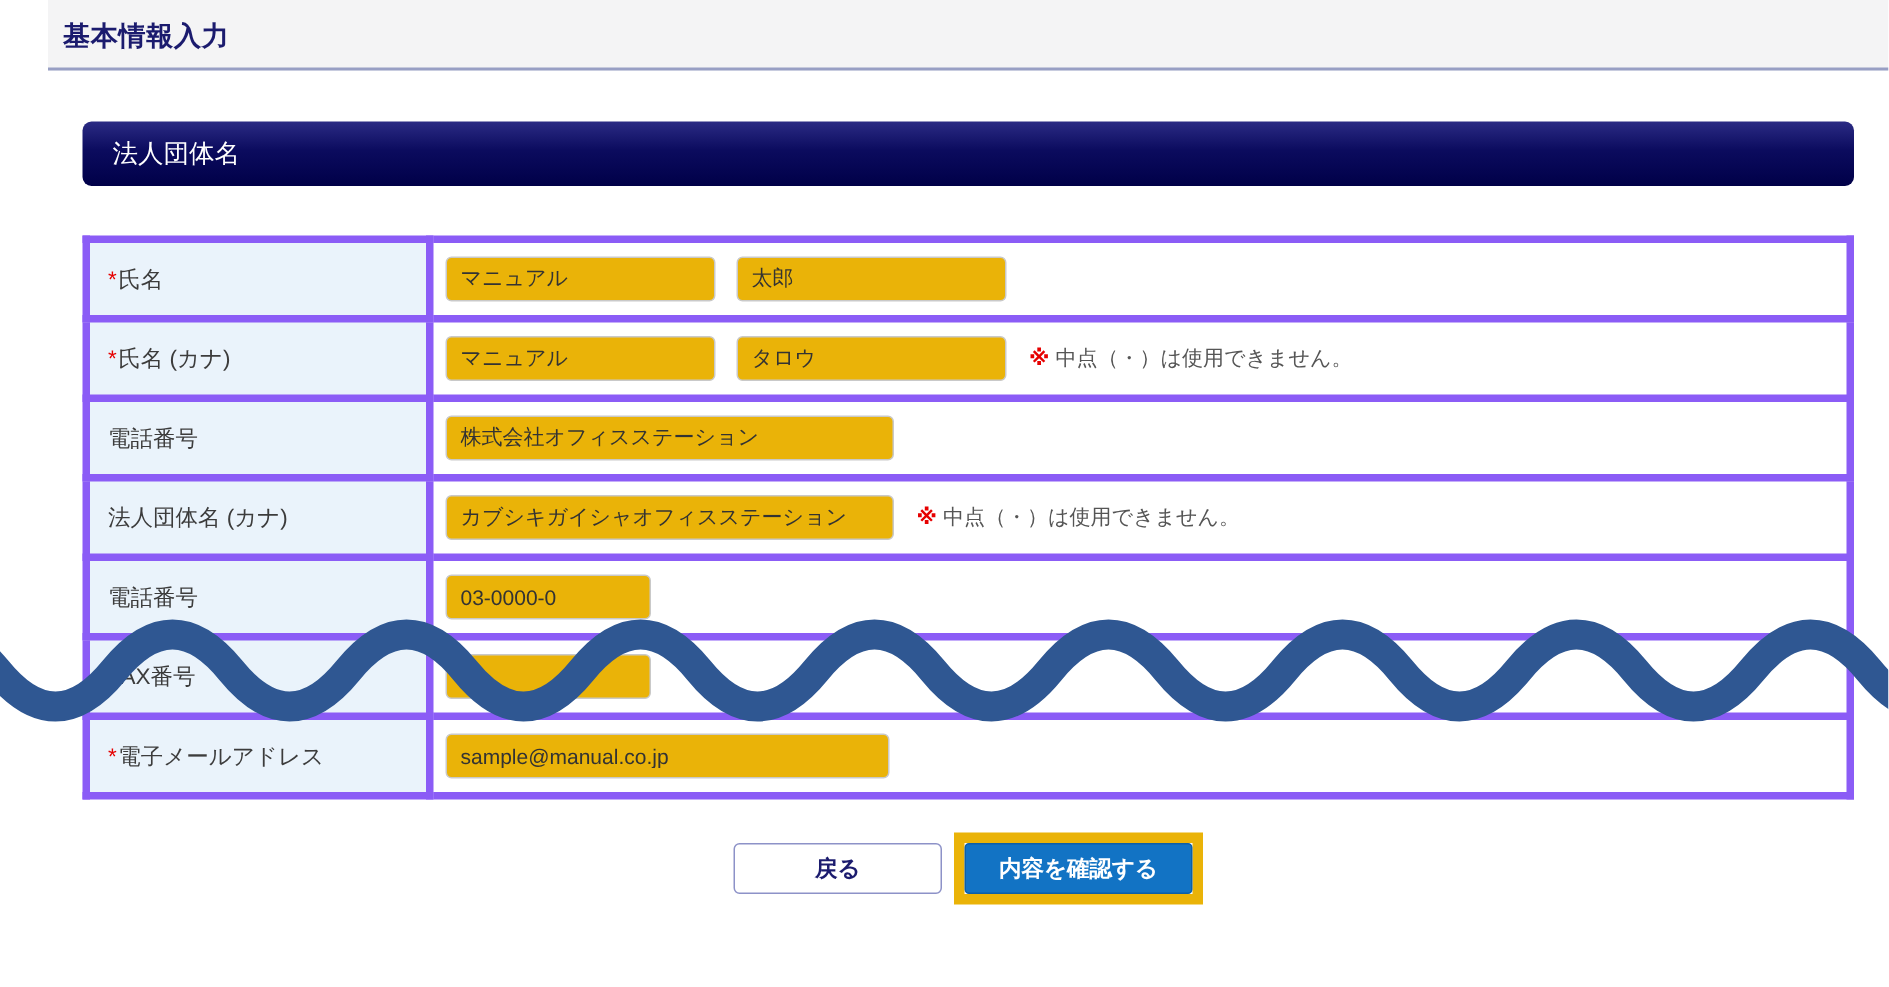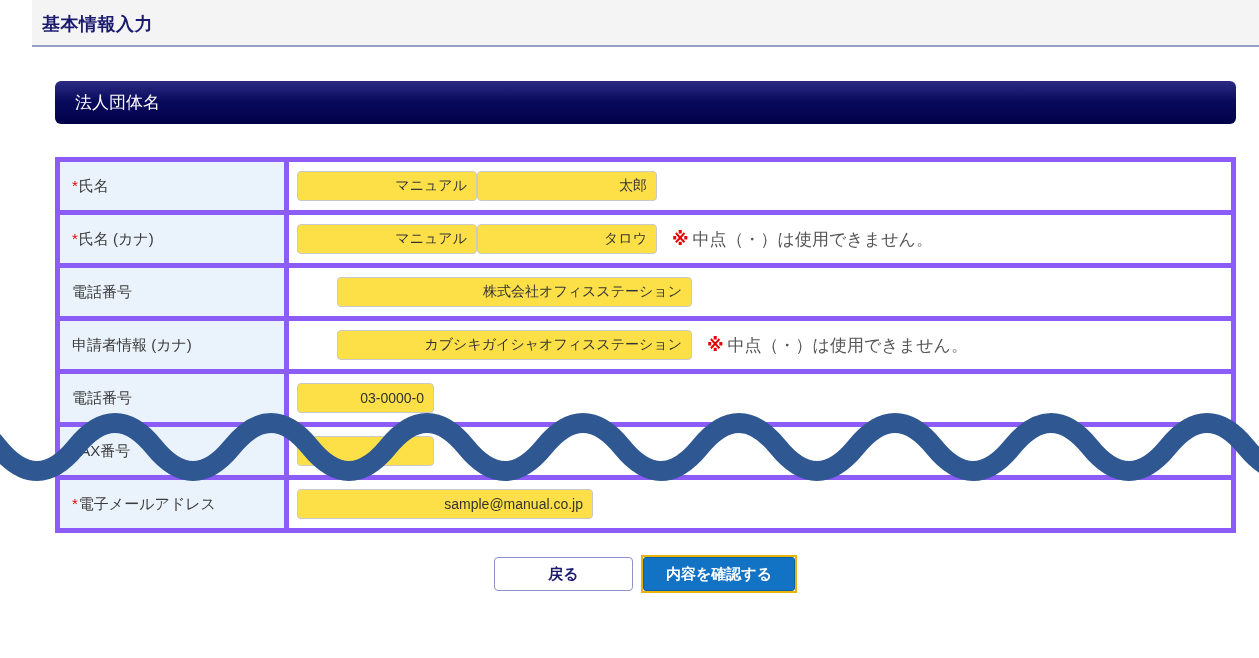--- a/index.html
+++ b/index.html
@@ -63,50 +63,49 @@
   .field-input {
     height: 30px;
     border: 1px solid #c9c9c9;
     border-radius: 4px;
     padding: 0 9px;
     font-size: 14px;
     color: #333333;
     font-family: inherit;
     vertical-align: middle;
     outline: none;
-    background: #fde047;
-    text-align: right;
+    background: #eab308;
   }
-  .field-input + .field-input { }
+  .field-input + .field-input { margin-left: 14px; }
   .input-sm { width: 137px; }
   .input-md { width: 180px; }
-  .input-lg { width: 355px; margin-left: 40px; }
+  .input-lg { width: 299px; }
   .input-xl { width: 296px; }
 
-  .note { margin-left: 15px; font-size: 17px; color: #555555; vertical-align: middle; }
+  .note { margin-left: 15px; font-size: 14px; color: #555555; vertical-align: middle; }
   .note-mark { color: #e60000; font-weight: bold; margin-right: 4px; }
 
   
   .actions {
     margin-top: 22px;
     display: flex; justify-content: center; align-items: center;
     gap: 8px;
   }
   .back-btn {
     width: 139px; height: 34px;
     background: #ffffff;
     border: 1px solid #8d92c8;
     border-radius: 4px;
     color: #1b1b6e;
     font-size: 15px; font-weight: bold;
     font-family: inherit;
     cursor: pointer;
   }
   .highlight-box {
-    border: 2px solid #eab308;
+    border: 7px solid #eab308;
     line-height: 0;
   }
   .confirm-btn {
     width: 152px; height: 34px;
     background: #1273c4;
     border: 1px solid #0d5fa6;
     border-radius: 3px;
     color: #ffffff;
     font-size: 15px; font-weight: bold;
     font-family: inherit;
@@ -148,21 +147,21 @@
     <td class="value-cell"><input type="text" class="field-input input-md" value="マニュアル" style=""><input type="text" class="field-input input-md" value="タロウ" style=""><span class="note"><span class="note-mark">※</span>中点（・）は使用できません。</span></td>
   </tr>
 
 
   <tr>
     <th class="label-cell"><span class="lbl">電話番号</span></th>
     <td class="value-cell"><input type="text" class="field-input input-lg" value="株式会社オフィスステーション" style=""></td>
   </tr>
 
   <tr>
-    <th class="label-cell"><span class="lbl">申請者情報 (カナ)</span></th>
+    <th class="label-cell"><span class="lbl">法人団体名 (カナ)</span></th>
     <td class="value-cell"><input type="text" class="field-input input-lg" value="カブシキガイシャオフィスステーション" style=""><span class="note"><span class="note-mark">※</span>中点（・）は使用できません。</span></td>
   </tr>
 
   <tr>
     <th class="label-cell"><span class="lbl">電話番号</span></th>
     <td class="value-cell"><input type="text" class="field-input input-sm" value="03-0000-0" style=""></td>
   </tr>
 
   <tr>
     <th class="label-cell"><span class="lbl">FAX番号</span></th>

